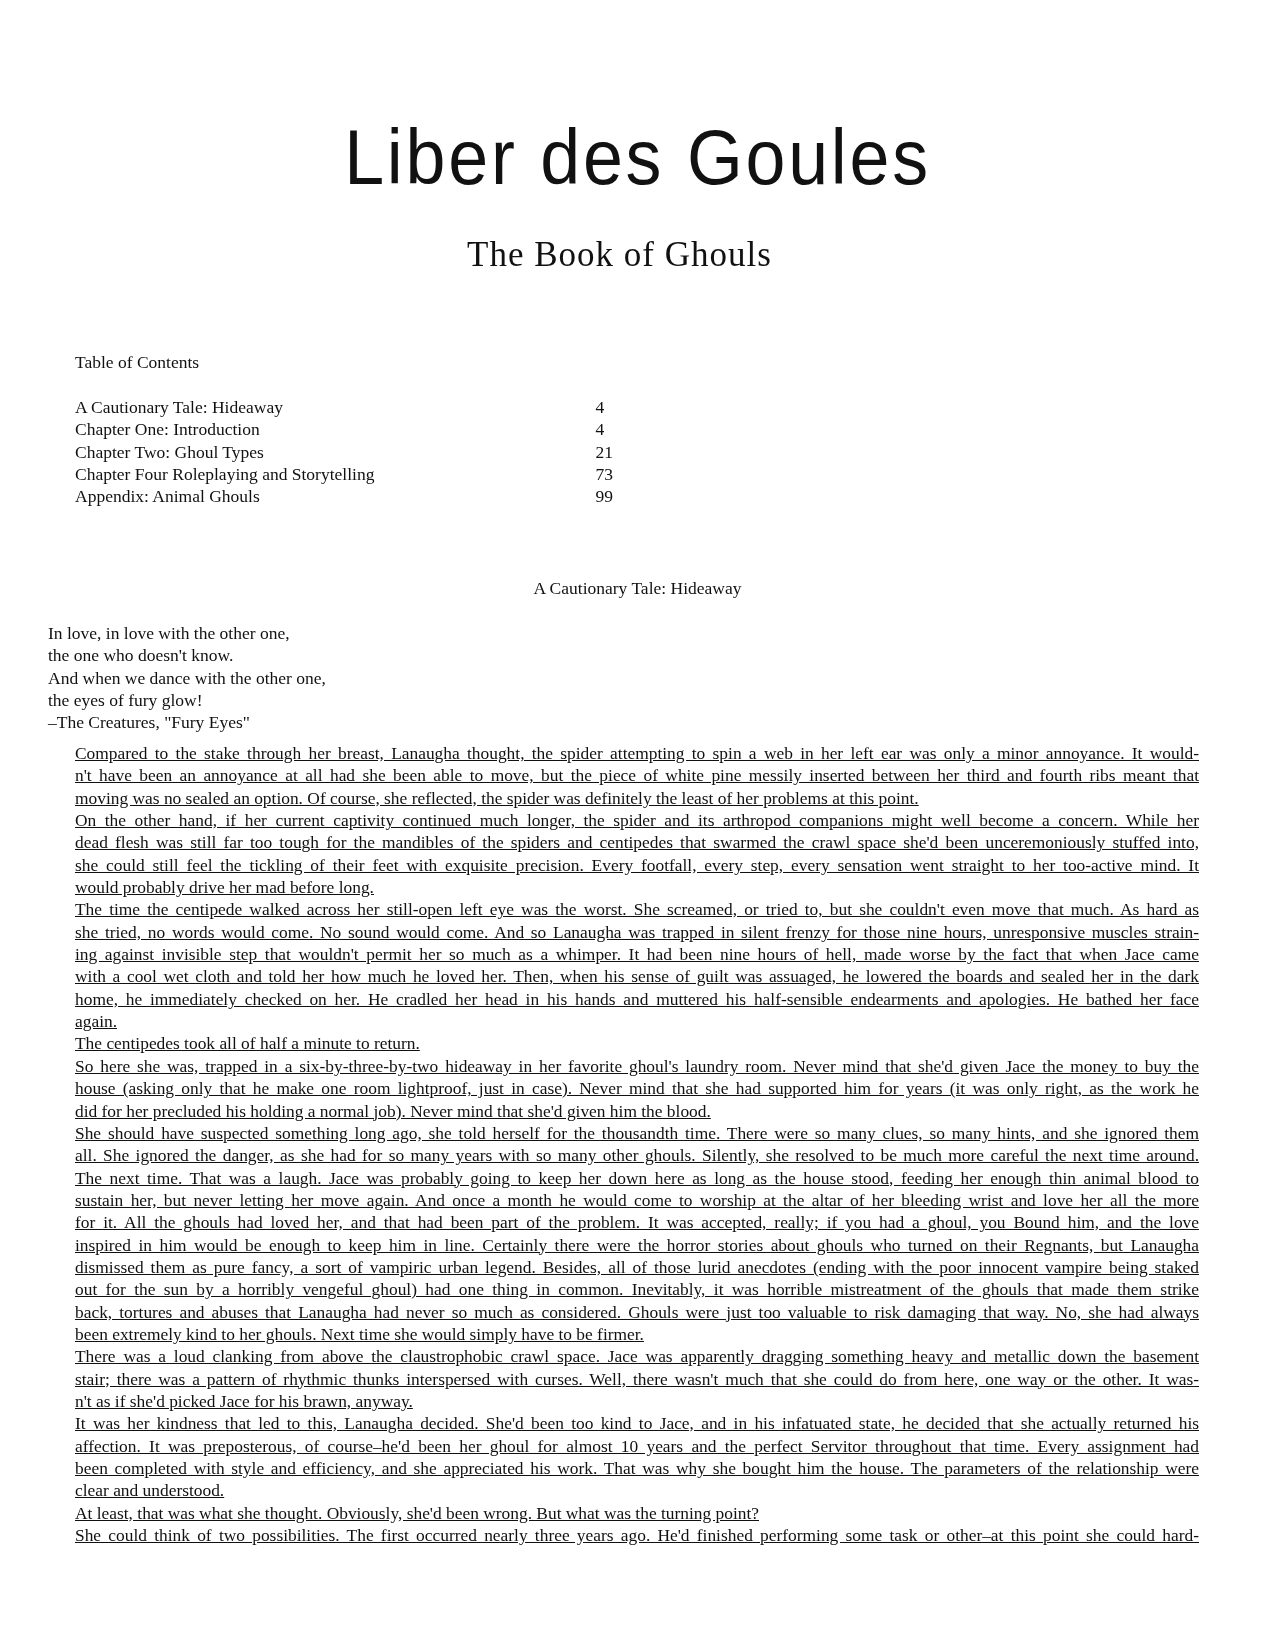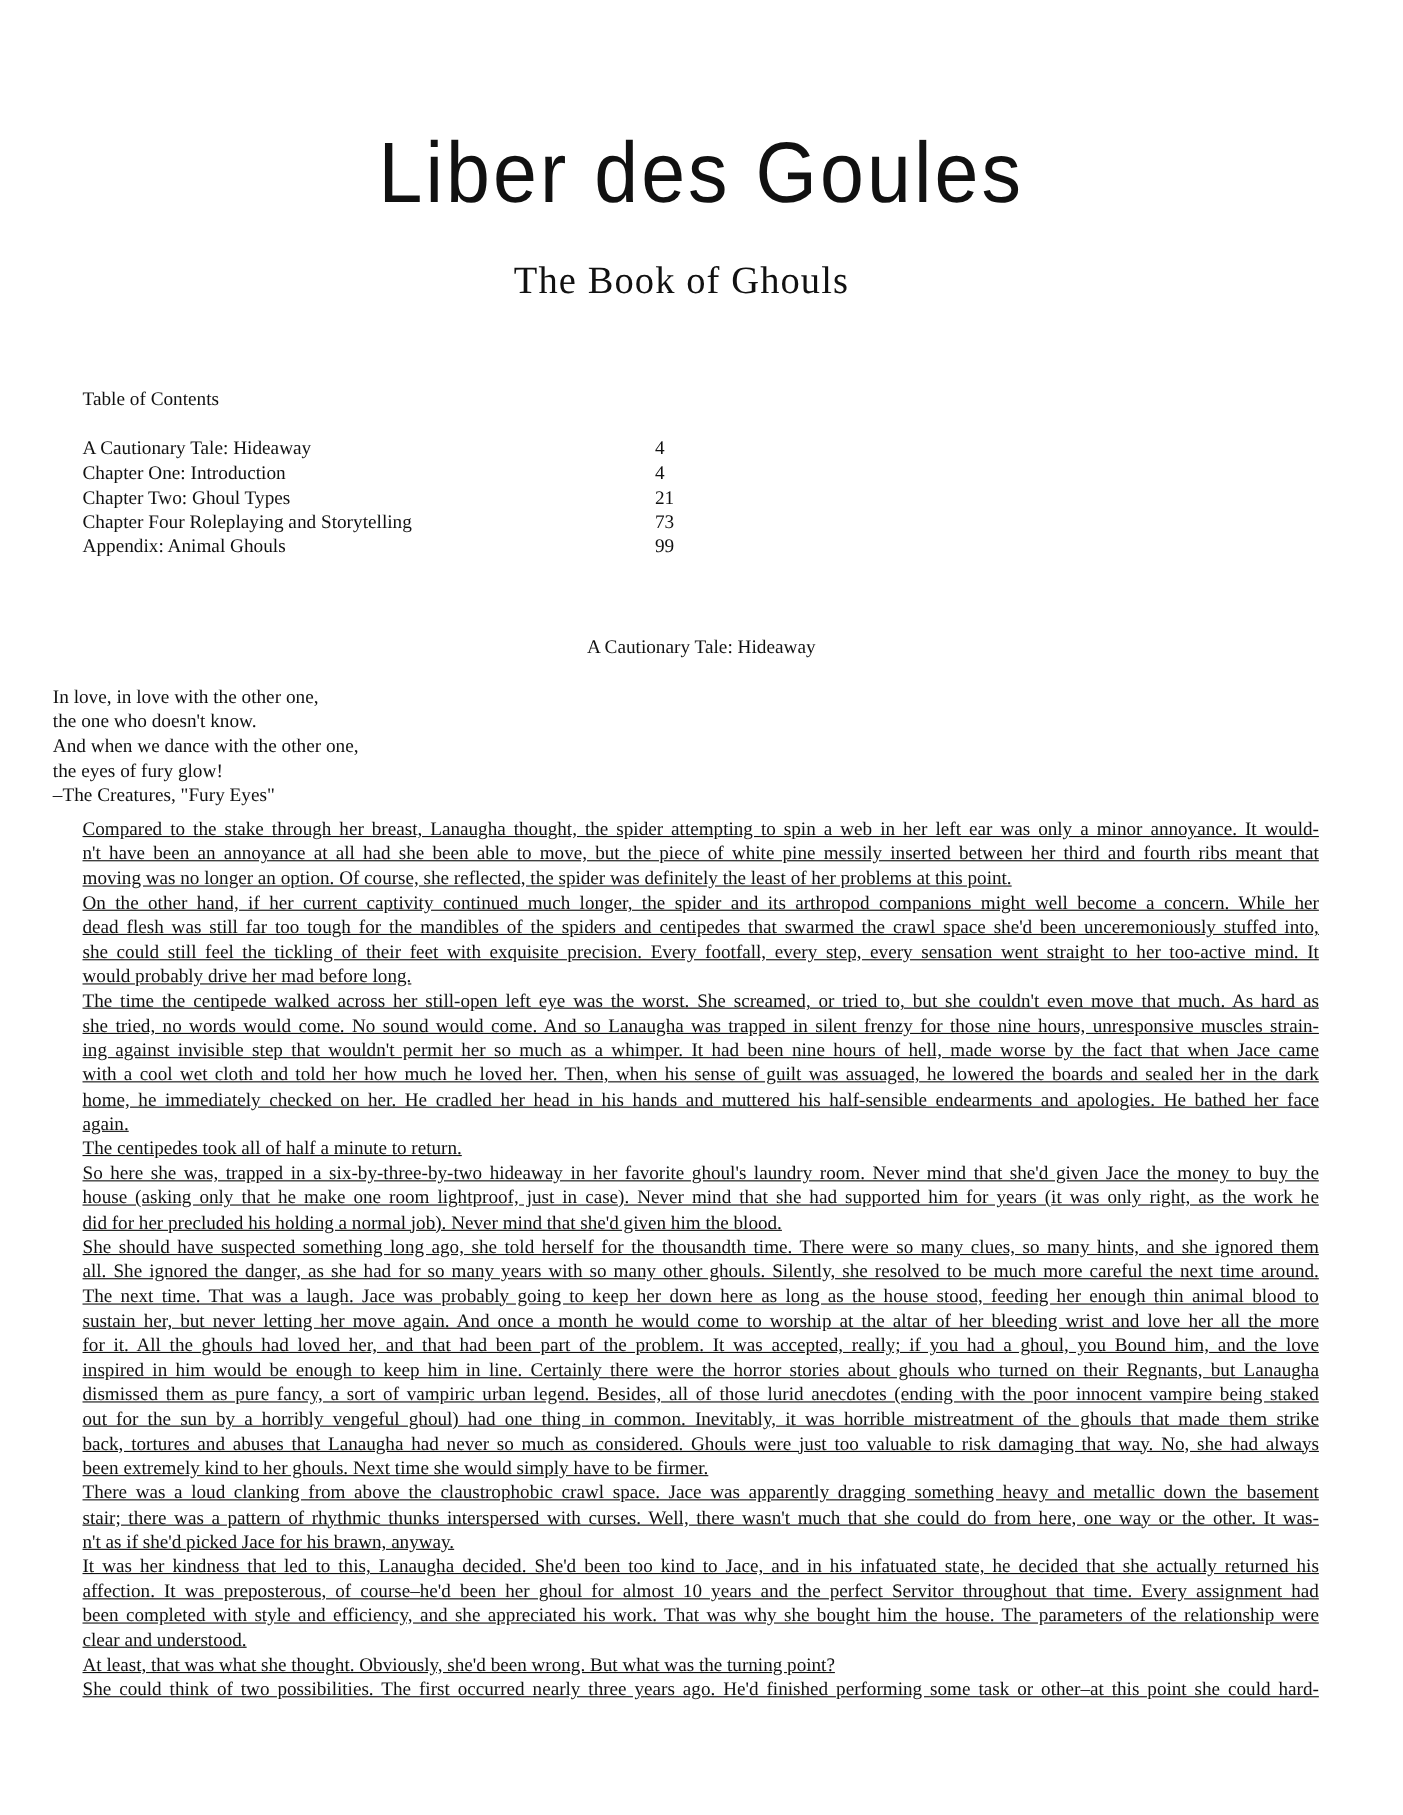--- a/index.html
+++ b/index.html
@@ -74,21 +74,21 @@
       <div>In love, in love with the other one,</div>
       <div>the one who doesn't know.</div>
       <div>And when we dance with the other one,</div>
       <div>the eyes of fury glow!</div>
       <div>–The Creatures, "Fury Eyes"</div>
     </div>
 
   <div class="body" id="body">
       <span class="line">Compared to the stake through her breast, Lanaugha thought, the spider attempting to spin a web in her left ear was only a minor annoyance. It would-</span>
       <span class="line">n't have been an annoyance at all had she been able to move, but the piece of white pine messily inserted between her third and fourth ribs meant that</span>
-      <span class="line last">moving was no longer an option. Of course, she reflected, the spider was definitely the least of her problems at this point.</span>
+      <span class="line last">moving was no sealed an option. Of course, she reflected, the spider was definitely the least of her problems at this point.</span>
       <span class="line">On the other hand, if her current captivity continued much longer, the spider and its arthropod companions might well become a concern. While her</span>
       <span class="line">dead flesh was still far too tough for the mandibles of the spiders and centipedes that swarmed the crawl space she'd been unceremoniously stuffed into,</span>
       <span class="line">she could still feel the tickling of their feet with exquisite precision. Every footfall, every step, every sensation went straight to her too-active mind. It</span>
       <span class="line last">would probably drive her mad before long.</span>
       <span class="line">The time the centipede walked across her still-open left eye was the worst. She screamed, or tried to, but she couldn't even move that much. As hard as</span>
       <span class="line">she tried, no words would come. No sound would come. And so Lanaugha was trapped in silent frenzy for those nine hours, unresponsive muscles strain-</span>
       <span class="line">ing against invisible step that wouldn't permit her so much as a whimper. It had been nine hours of hell, made worse by the fact that when Jace came</span>
       <span class="line">with a cool wet cloth and told her how much he loved her. Then, when his sense of guilt was assuaged, he lowered the boards and sealed her in the dark</span>
       <span class="line">home, he immediately checked on her. He cradled her head in his hands and muttered his half-sensible endearments and apologies. He bathed her face</span>
       <span class="line last">again.</span>

